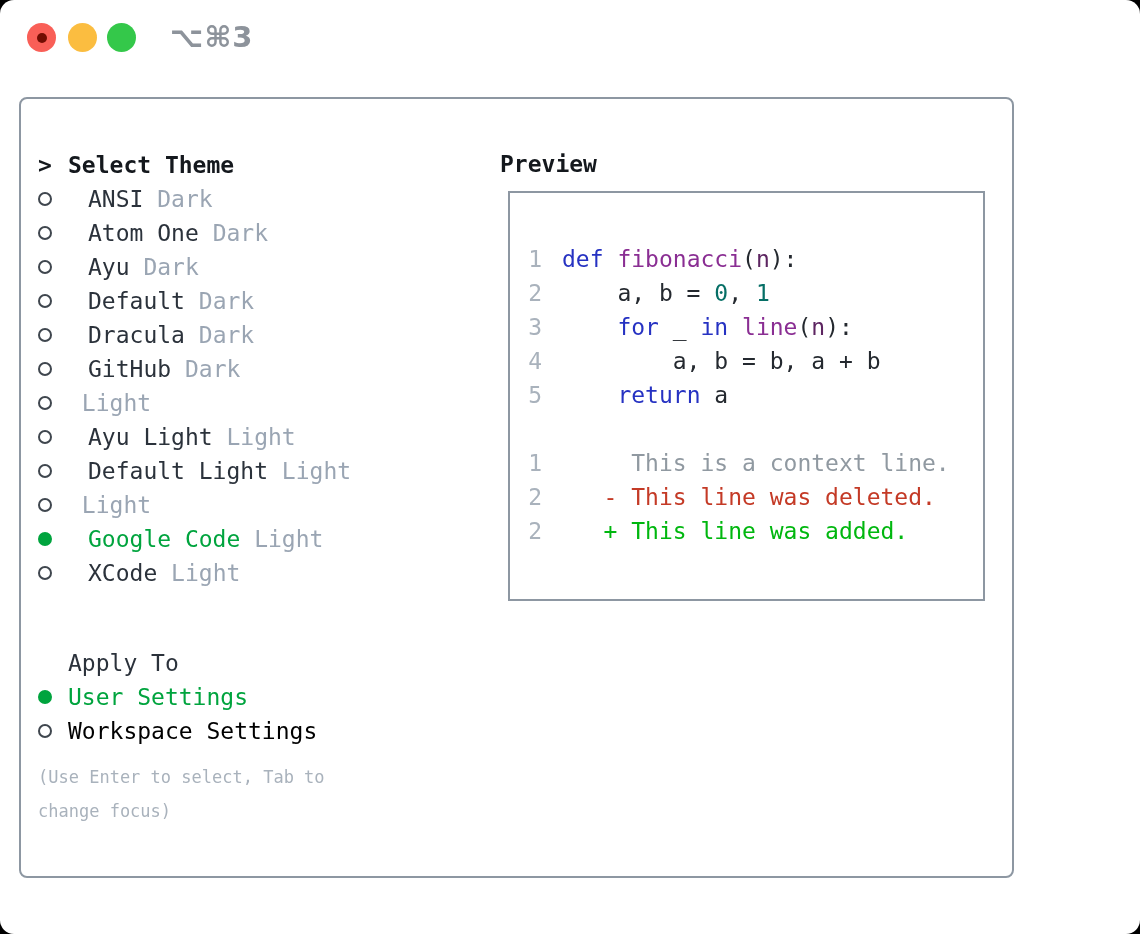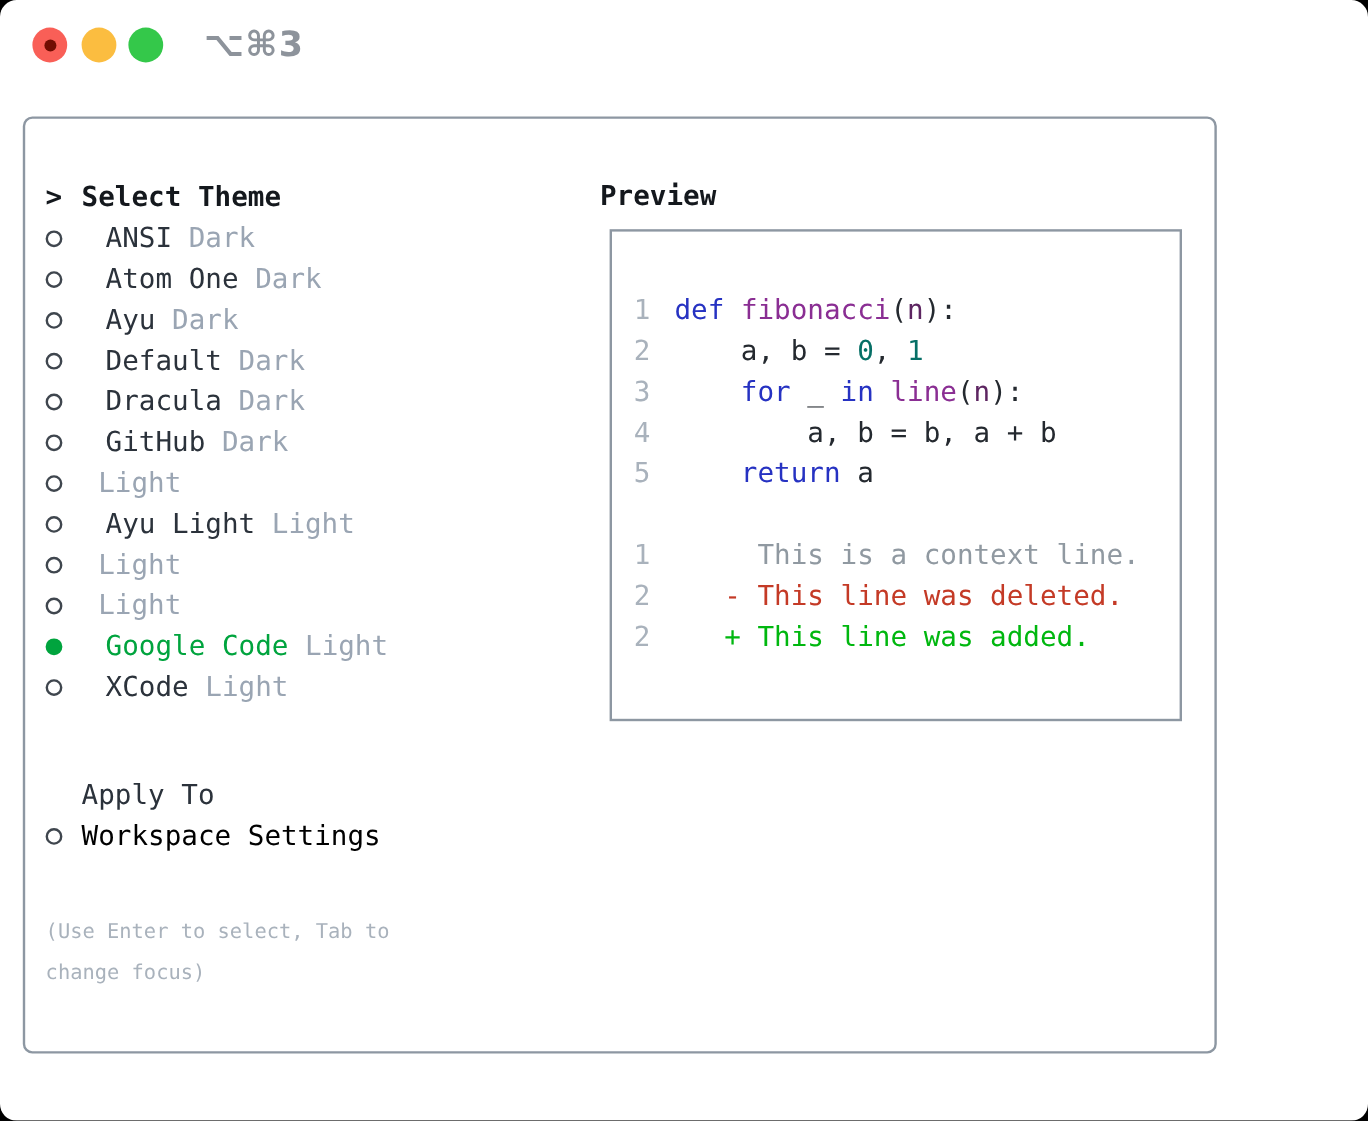--- a/index.html
+++ b/index.html
@@ -73,32 +73,33 @@
         </div>
 
       <div class="row"><span class="marker"><span class="radio"></span></span><span class="t-name">ANSI</span><span class="t-var"> Dark</span></div>
           <div class="row"><span class="marker"><span class="radio"></span></span><span class="t-name">Atom One</span><span class="t-var"> Dark</span></div>
           <div class="row"><span class="marker"><span class="radio"></span></span><span class="t-name">Ayu</span><span class="t-var"> Dark</span></div>
           <div class="row"><span class="marker"><span class="radio"></span></span><span class="t-name">Default</span><span class="t-var"> Dark</span></div>
           <div class="row"><span class="marker"><span class="radio"></span></span><span class="t-name">Dracula</span><span class="t-var"> Dark</span></div>
           <div class="row"><span class="marker"><span class="radio"></span></span><span class="t-name">GitHub</span><span class="t-var"> Dark</span></div>
           <div class="row"><span class="marker"><span class="radio"></span></span><span class="t-var"> Light</span></div>
           <div class="row"><span class="marker"><span class="radio"></span></span><span class="t-name">Ayu Light</span><span class="t-var"> Light</span></div>
-          <div class="row"><span class="marker"><span class="radio"></span></span><span class="t-var"> Light</span></div>
+          <div class="row"><span class="marker"><span class="radio"></span></span><span class="t-name">Default Light</span><span class="t-var"> Light</span></div>
           <div class="row"><span class="marker"><span class="radio"></span></span><span class="t-var"> Light</span></div>
           <div class="row"><span class="marker"><span class="radio on"></span></span><span class="t-name sel">Google Code</span><span class="t-var"> Light</span></div>
           <div class="row"><span class="marker"><span class="radio"></span></span><span class="t-name">XCode</span><span class="t-var"> Light</span></div>
         </div>
 
       <div class="apply" id="apply-section">
         <div class="row">
           <span class="marker"></span>
           <span class="label">Apply To</span>
         </div>
 
+      <div class="row"><span class="marker"><span class="radio on"></span></span><span class="opt-name sel">User Settings</span></div>
           <div class="row"><span class="marker"><span class="radio"></span></span><span class="opt-name">Workspace Settings</span></div>
         </div>
 
       <div class="hint">(Use Enter to select, Tab to
 change focus)</div>
 
       <div class="preview-label bold">Preview</div>
 
       <div class="preview-box">
         <div class="code" id="preview-code">

